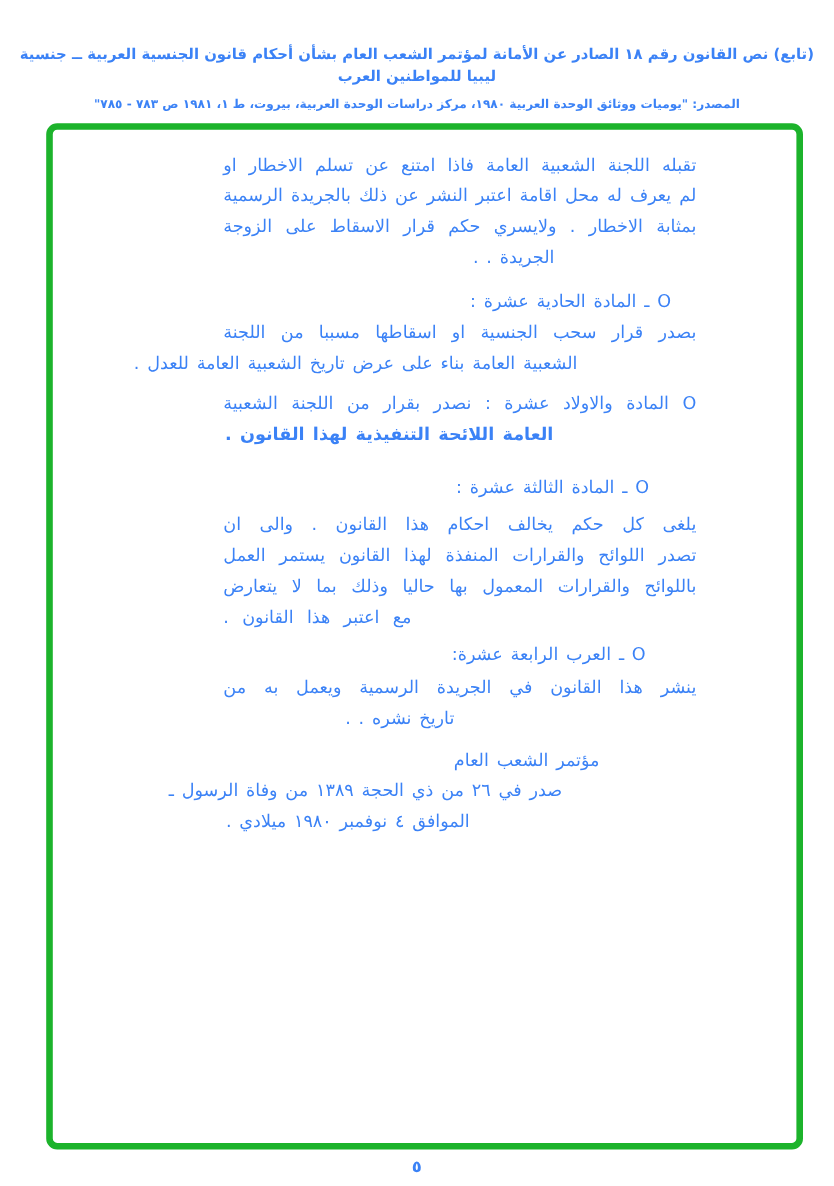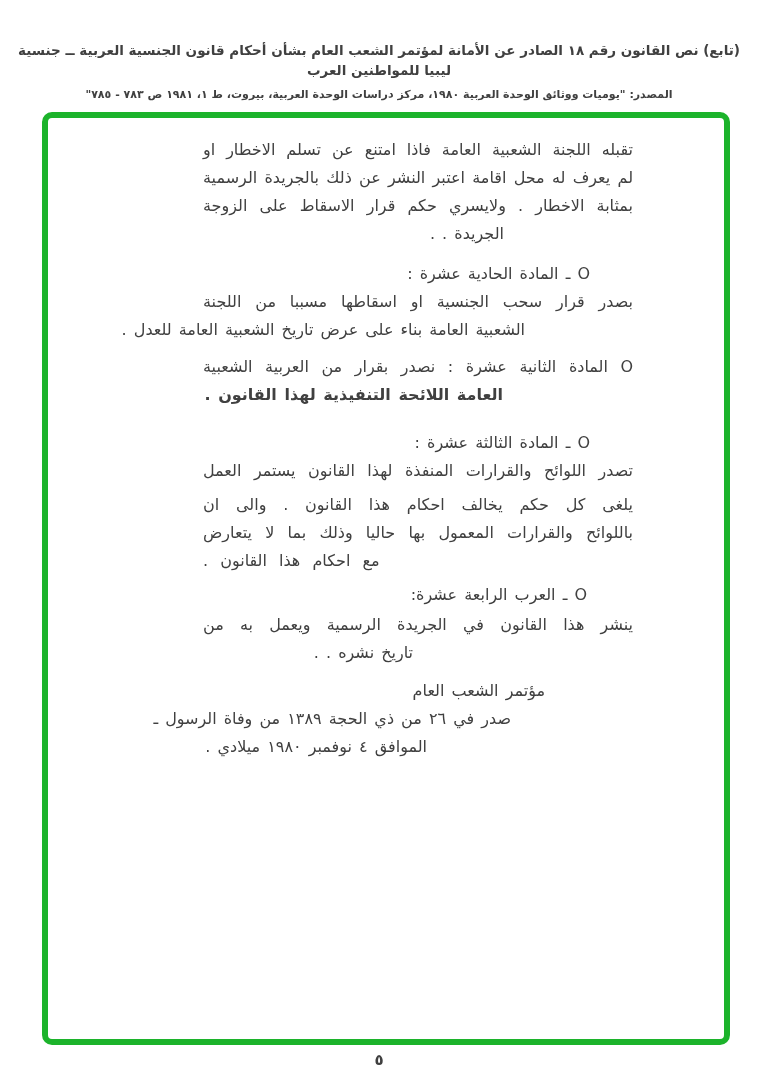--- a/index.html
+++ b/index.html
@@ -40,47 +40,47 @@
   .ln.leftend { text-align:left; word-spacing:7px; }
   
   .pagenum {
     position:absolute; top:1051px; left:0; right:0;
     text-align:center; font-weight:bold; font-size:15px;
   }
 </style>
 </head>
 <body>
 
-<div class="page" style="color: #404040;">
+<div class="page" style="color: #3b82f6;">
 
   <div class="header">
     <div class="h1">(تابع) نص القانون رقم ١٨ الصادر عن الأمانة لمؤتمر الشعب العام بشأن أحكام قانون الجنسية العربية ــ جنسية ليبيا للمواطنين العرب</div>
     <div class="h2">المصدر: "يوميات ووثائق الوحدة العربية ١٩٨٠، مركز دراسات الوحدة العربية، بيروت، ط ١، ١٩٨١ ص ٧٨٣ - ٧٨٥"</div>
   </div>
 
   <div class="frame" style="border-color: rgb(28, 179, 43);"></div>
 
   <div class="textcol">
     <div class="ln full">تقبله اللجنة الشعبية العامة فاذا امتنع عن تسلم الاخطار او</div>
     <div class="ln full">لم يعرف له محل اقامة اعتبر النشر عن ذلك بالجريدة الرسمية</div>
     <div class="ln full">بمثابة الاخطار . ولايسري حكم قرار الاسقاط على الزوجة</div>
     <div class="ln" style="margin-left:0; margin-right:129px;">الجريدة . .</div>
 
-    <div class="ln" style="margin-top:12px; margin-right:43px;">O ـ المادة الحادية عشرة :</div>
+    <div class="ln" style="margin-top:12px; margin-right:23px;">O ـ المادة الحادية عشرة :</div>
     <div class="ln full">بصدر قرار سحب الجنسية او اسقاطها مسببا من اللجنة</div>
     <div class="ln" style="margin-right:108px;">الشعبية العامة بناء على عرض تاريخ الشعبية العامة للعدل .</div>
 
-    <div class="ln full" style="margin-top:9px;">O المادة الثانية عشرة : نصدر بقرار من العربية الشعبية</div>
+    <div class="ln full" style="margin-top:9px;">O المادة والاولاد عشرة : نصدر بقرار من اللجنة الشعبية</div>
     <div class="ln bold" style="margin-right:130px;">العامة اللائحة التنفيذية لهذا القانون .</div>
 
     <div class="ln" style="margin-top:20px; margin-right:43px;">O ـ المادة الثالثة عشرة :</div>
+    <div class="ln full" style="margin-top:6px;">يلغى كل حكم يخالف احكام هذا القانون . والى ان</div>
     <div class="ln full">تصدر اللوائح والقرارات المنفذة لهذا القانون يستمر العمل</div>
-    <div class="ln full" style="margin-top:6px;">يلغى كل حكم يخالف احكام هذا القانون . والى ان</div>
     <div class="ln full">باللوائح والقرارات المعمول بها حاليا وذلك بما لا يتعارض</div>
-    <div class="ln leftend">مع احكام هذا القانون .</div>
+    <div class="ln leftend">مع اعتبر هذا القانون .</div>
 
     <div class="ln" style="margin-top:6px; margin-right:46px;">O ـ العرب الرابعة عشرة:</div>
     <div class="ln full" style="margin-top:2px;">ينشر هذا القانون في الجريدة الرسمية ويعمل به من</div>
     <div class="ln" style="margin-right:220px;">تاريخ نشره . .</div>
 
     <div class="ln" style="margin-top:10px; margin-right:88px;">مؤتمر الشعب العام</div>
     <div class="ln" style="margin-right:122px;">صدر في ٢٦ من ذي الحجة ١٣٨٩ من وفاة الرسول ـ</div>
     <div class="ln" style="margin-right:206px;">الموافق ٤ نوفمبر ١٩٨٠ ميلادي .</div>
   </div>
 

